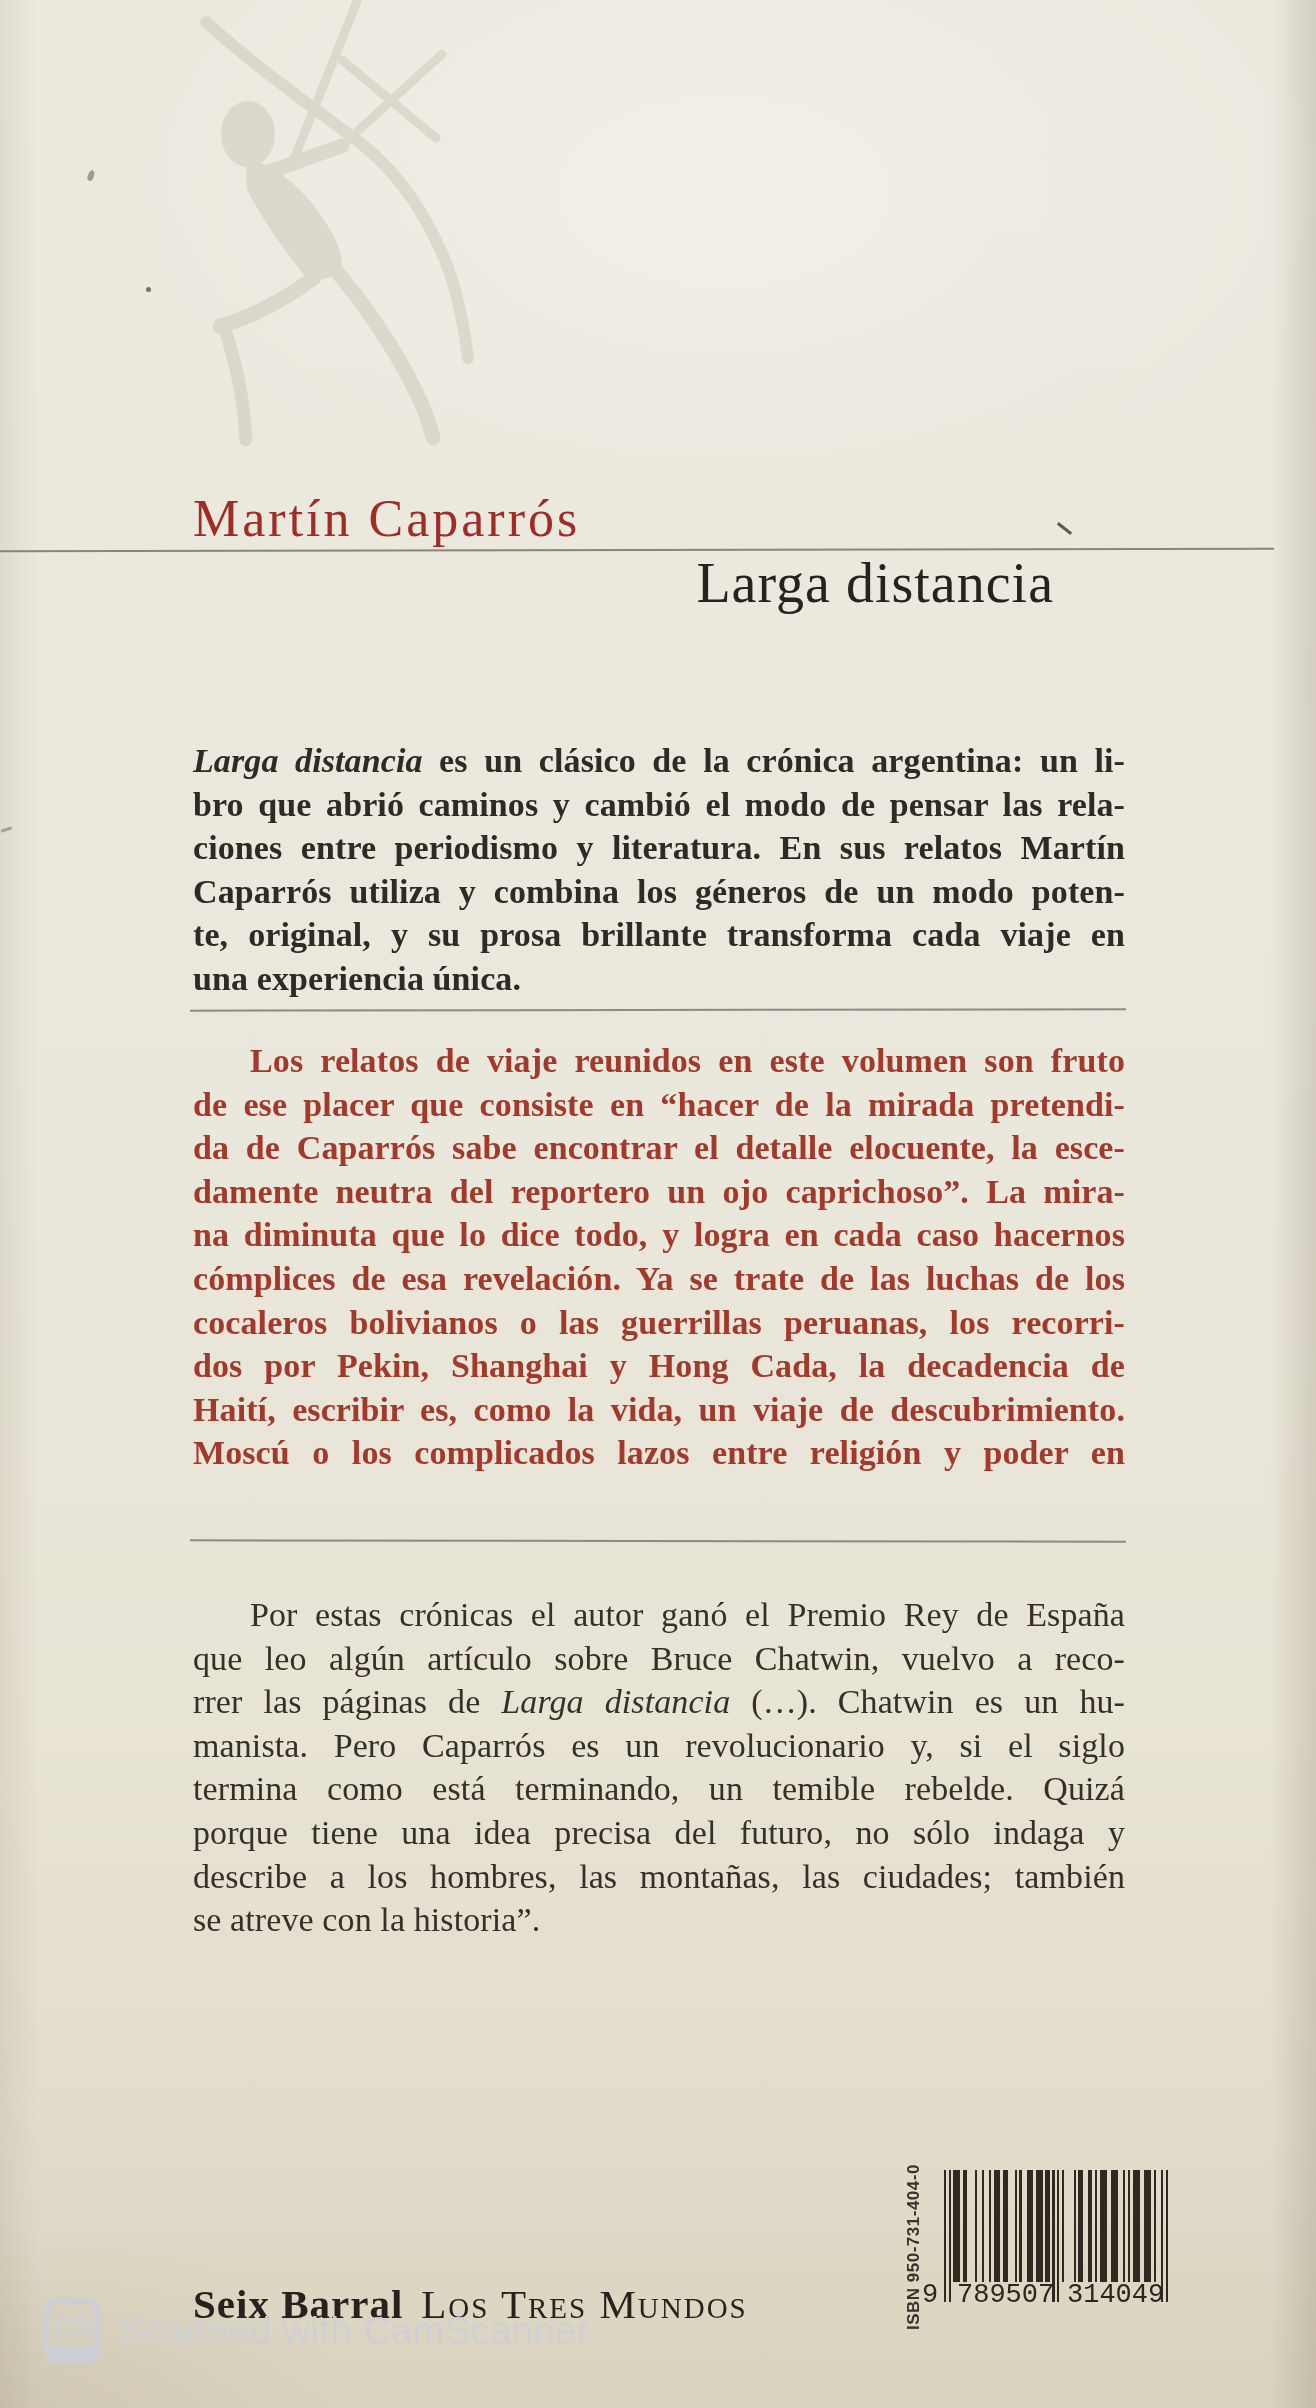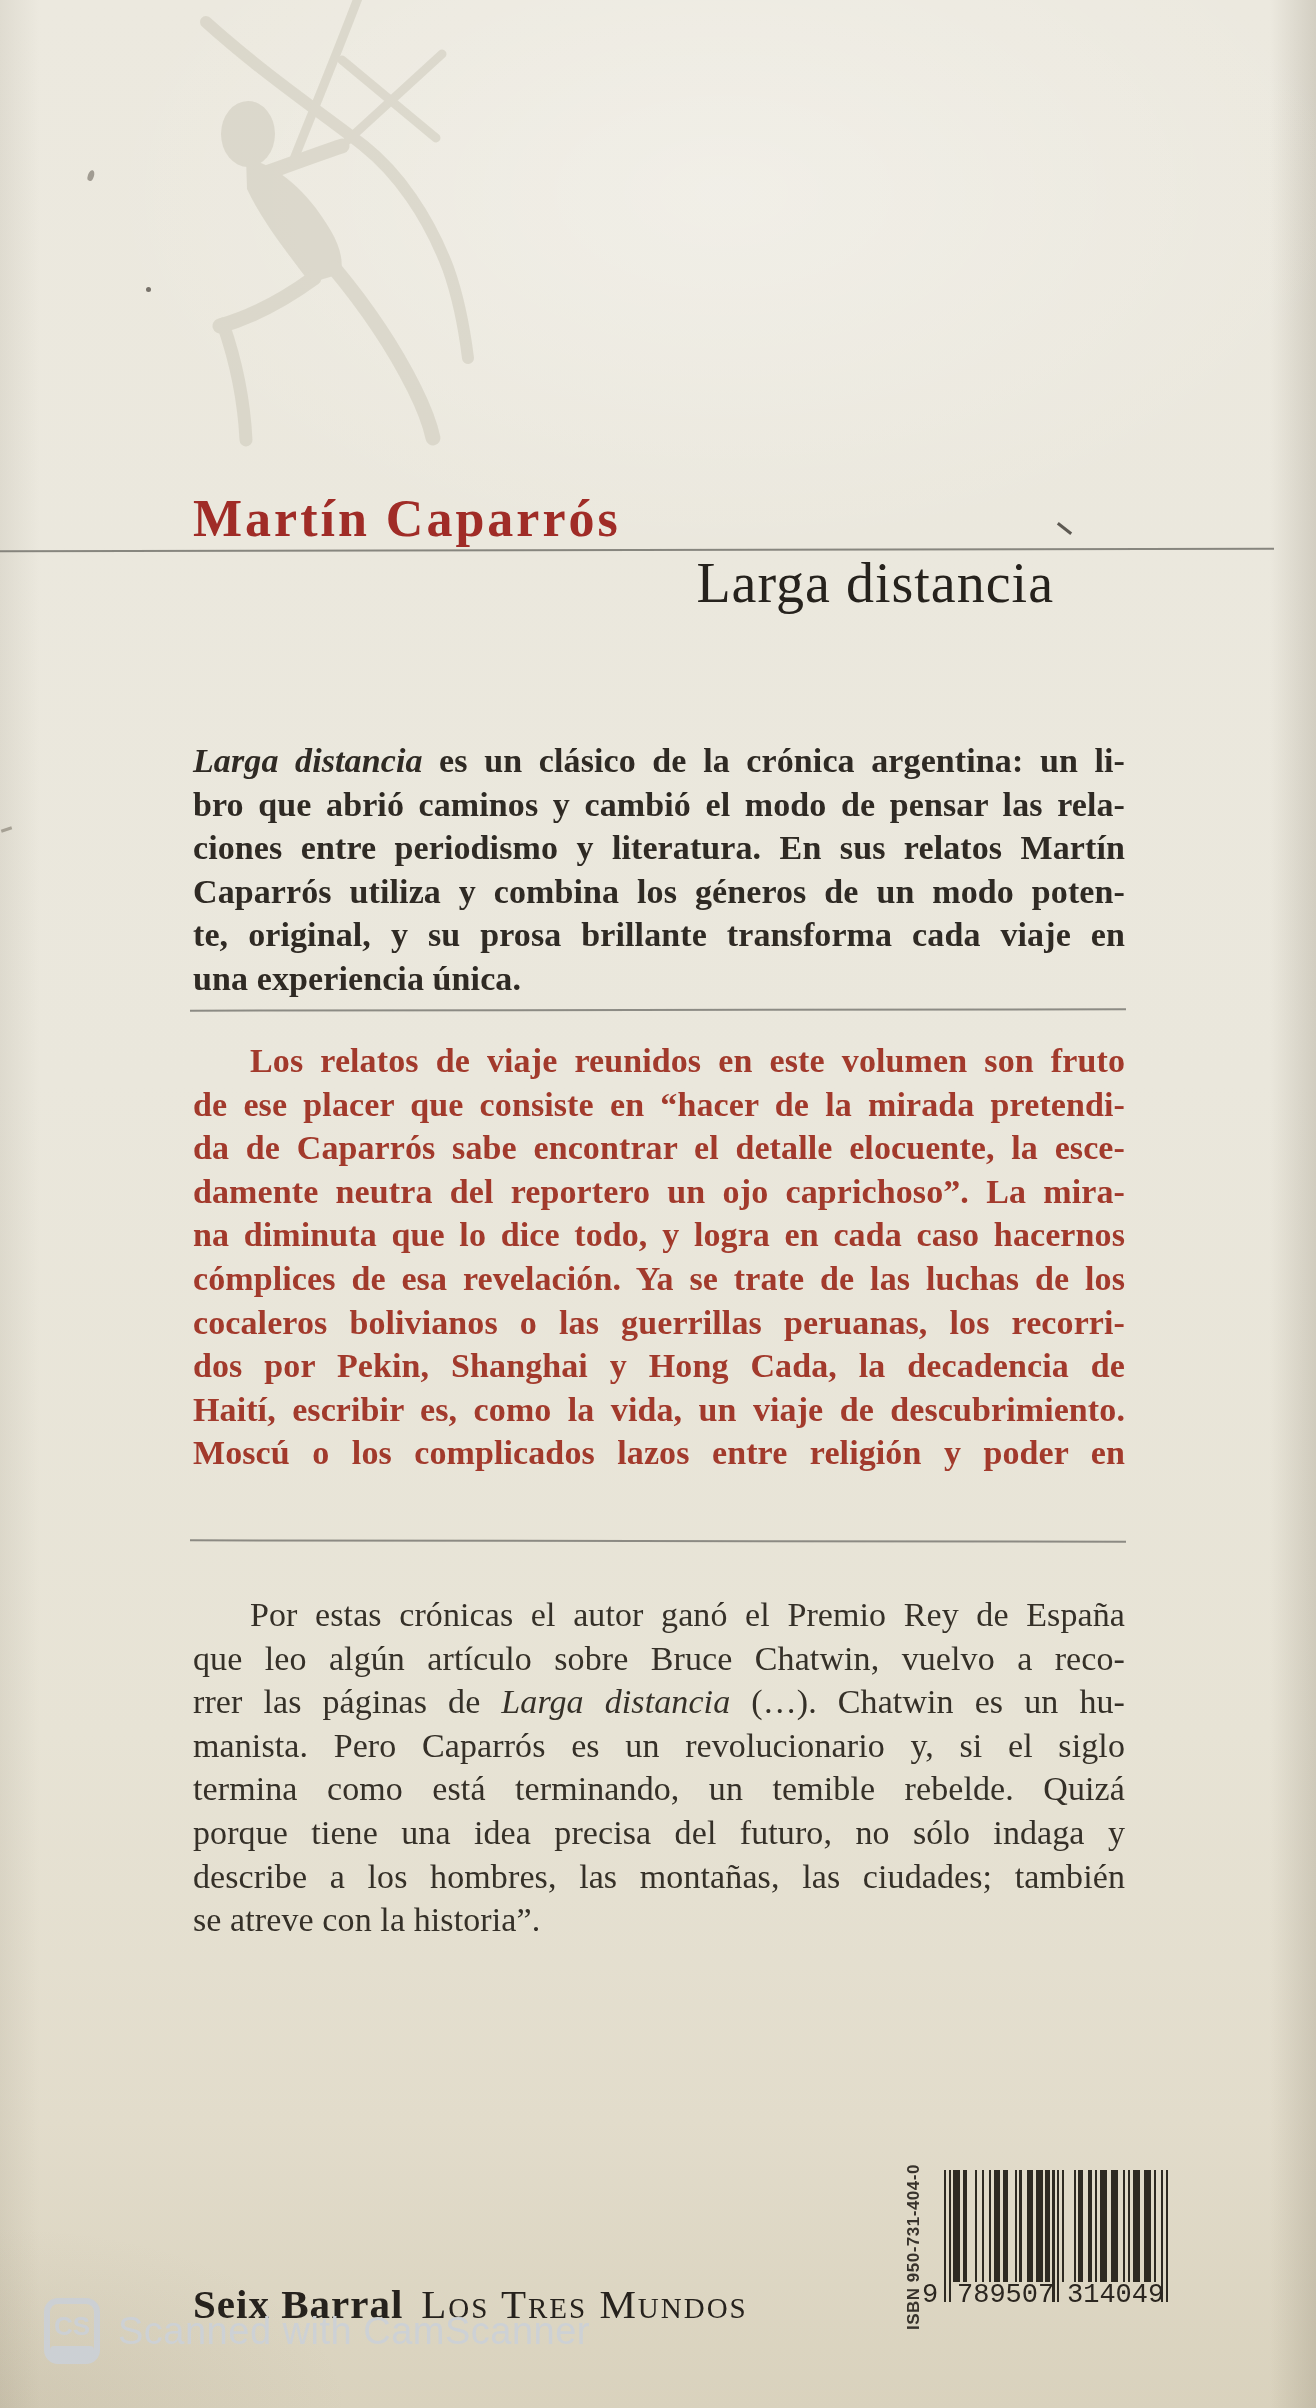--- a/index.html
+++ b/index.html
@@ -15,21 +15,21 @@
       linear-gradient(90deg, rgba(110,100,80,0.10) 0%, rgba(110,100,80,0) 3%, rgba(110,100,80,0) 96.5%, rgba(110,100,80,0.20) 100%),
       linear-gradient(180deg,#ece9df 0%,#eae7dc 45%,#e7e3d5 72%,#e2dccb 88%,#d9d2bd 100%);
   }
   .archer{position:absolute;left:96px;top:-4px;opacity:.5;}
   .speck-dot{position:absolute;left:146px;top:287px;width:5px;height:5px;border-radius:50%;background:#5a544c;opacity:.8;}
   .speck-comma{position:absolute;left:88px;top:170px;width:6px;height:11px;border-radius:60% 60% 50% 50%;background:#6f695f;opacity:.6;transform:rotate(18deg);}
   .speck-edge{position:absolute;left:1px;top:828px;width:11px;height:3px;background:#8d877b;opacity:.7;transform:rotate(-18deg);}
 
   .author{
     position:absolute;left:193px;top:492px;margin:0;
-    font-size:52px;font-weight:700;line-height:1.05;
+    font-size:52px;font-weight:400;line-height:1.05;
     letter-spacing:3px;color:#a02c27;
   }
   .author-rule{position:absolute;left:0;top:549px;width:1274px;height:2px;background:#6e6d67;opacity:.8;transform:rotate(-0.12deg);}
   .rule-tick{position:absolute;left:1056px;top:527px;width:17px;height:3px;background:#44403a;transform:rotate(38deg);opacity:.85;}
 
   .title{
     position:absolute;left:394px;top:554px;margin:0;width:660px;
     text-align:right;font-size:56px;font-weight:400;line-height:1.05;
     letter-spacing:1px;color:#26221d;
   }

